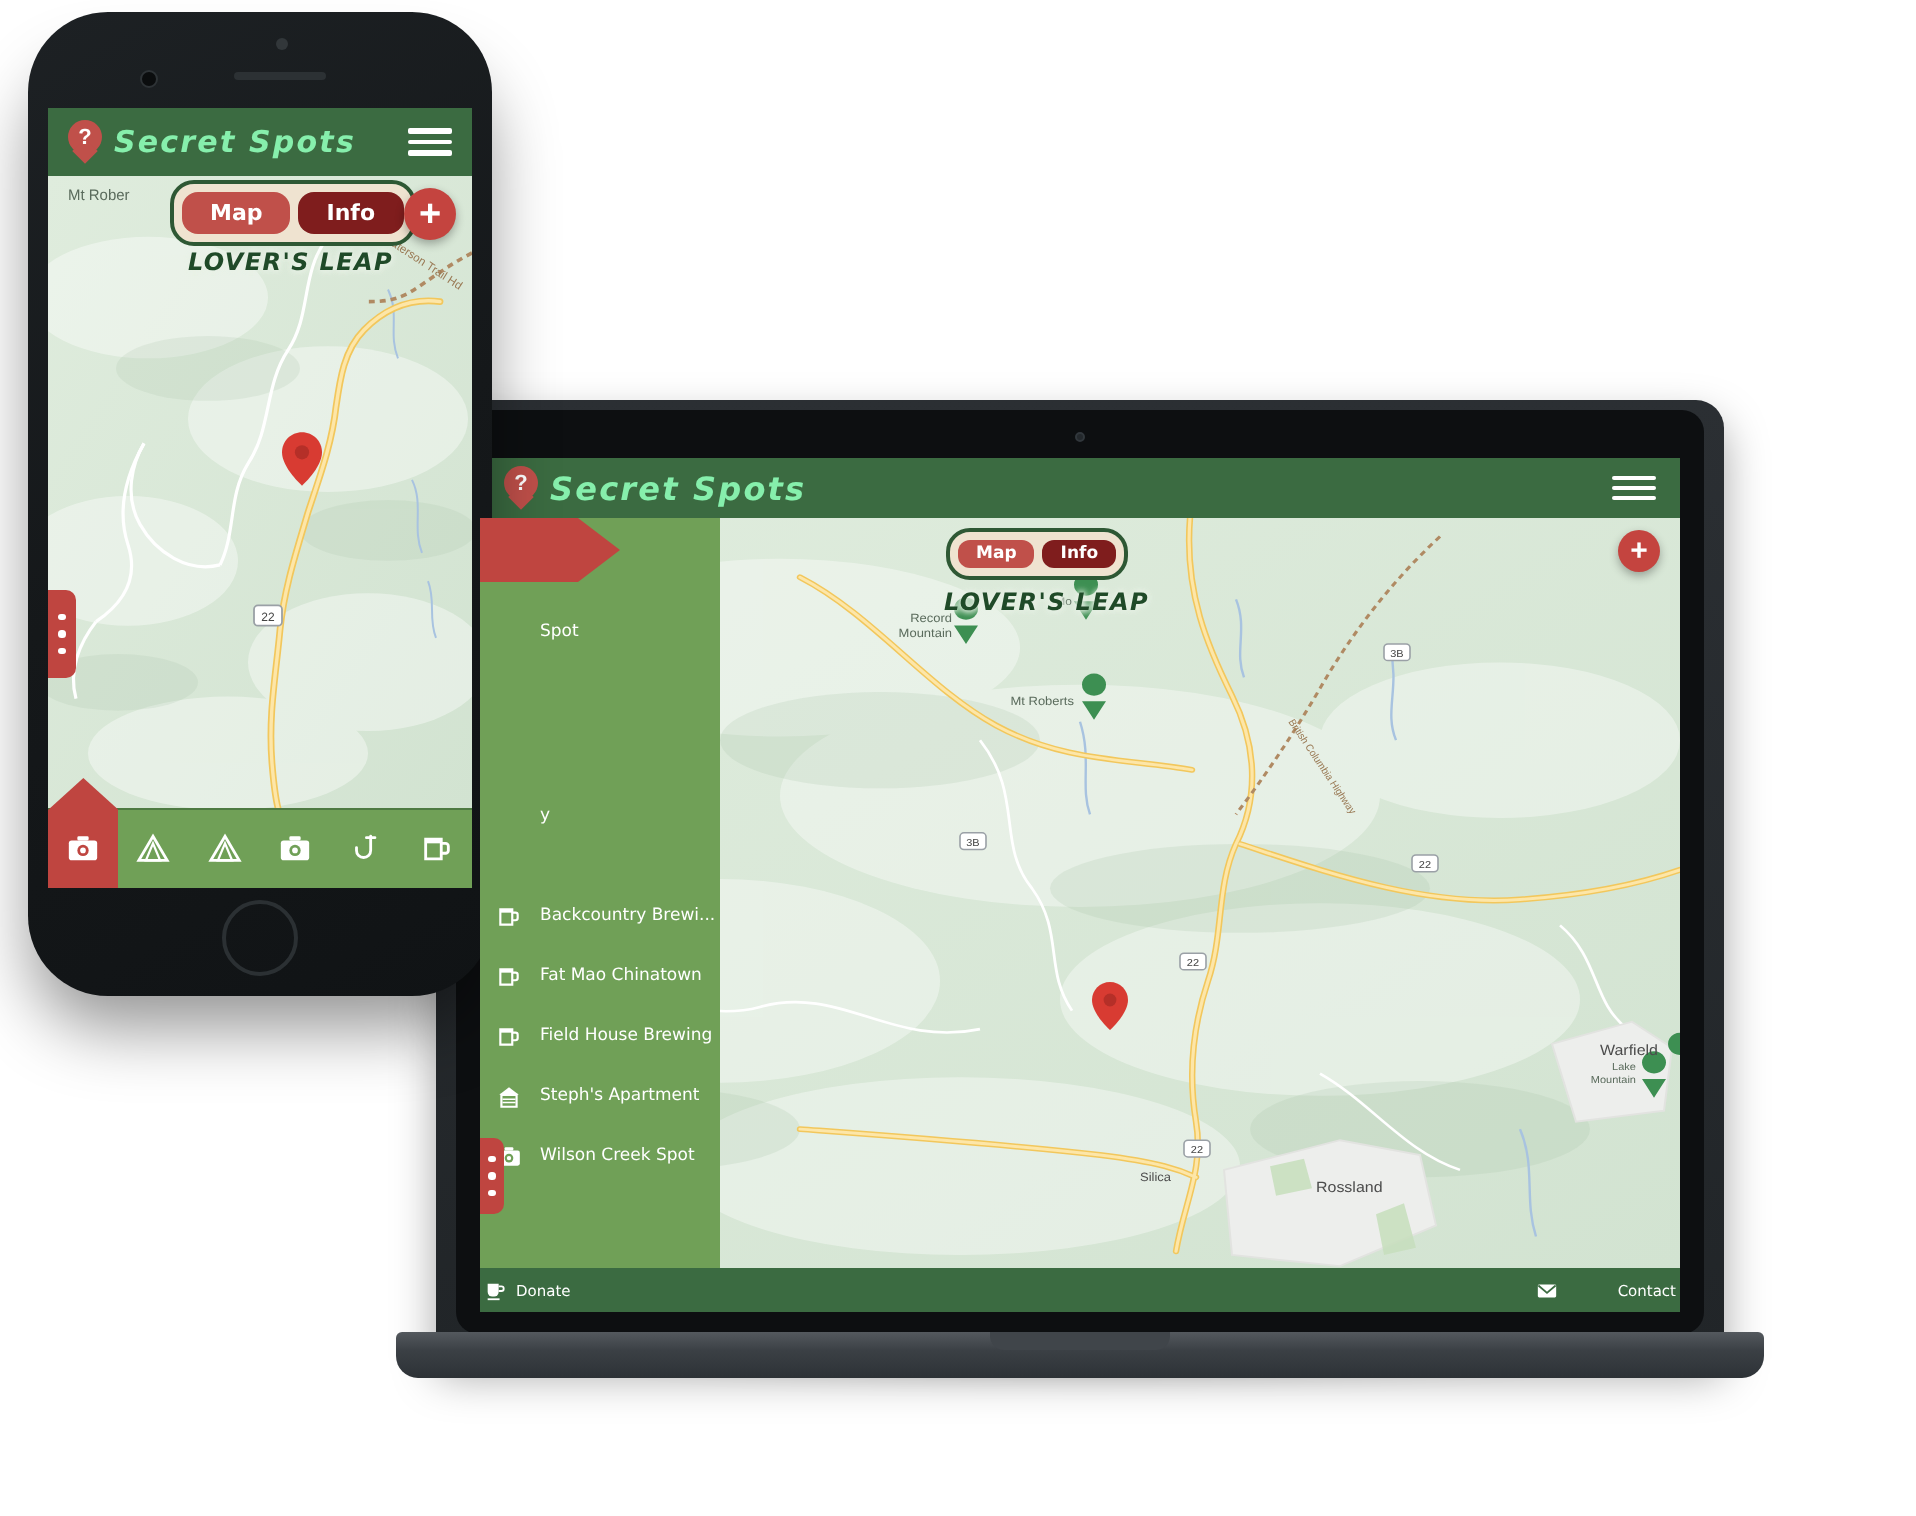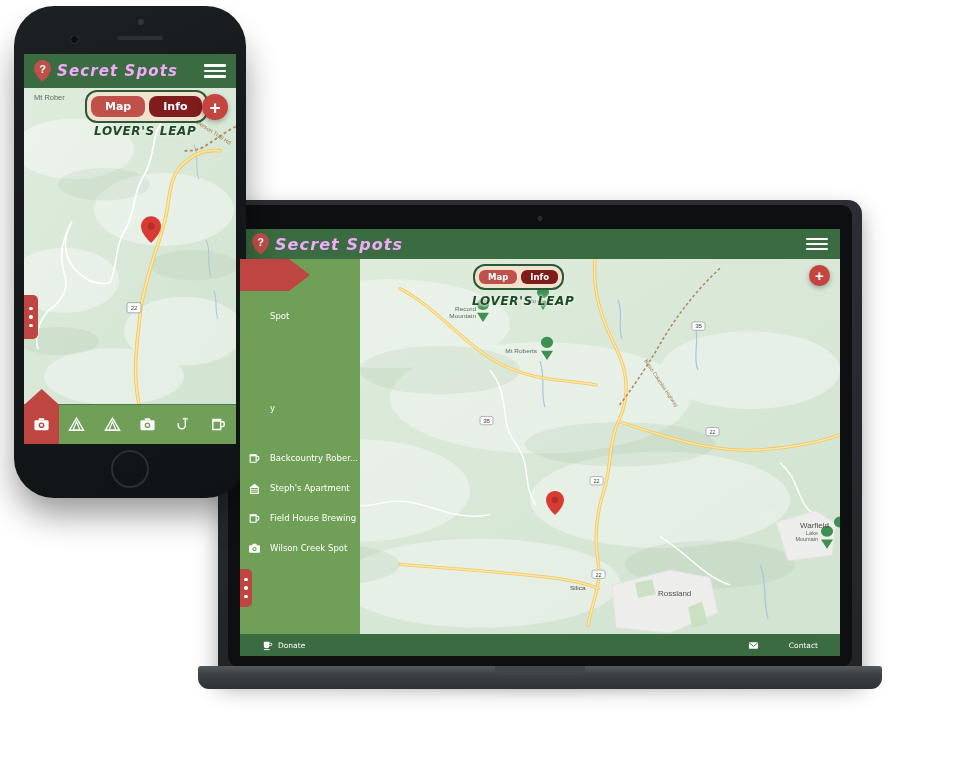--- a/index.html
+++ b/index.html
@@ -149,21 +149,21 @@
     transform: rotate(45deg);
   }
   .pin-logo .q {
     position: absolute; left: 0; top: 0;
     width: 17px; height: 17px;
     color: #fff; font-size: 11px; font-weight: bold;
     display: flex; align-items: center; justify-content: center;
     z-index: 2;
   }
   .brand-name {
-    color: #f0abfc;
+    color: #86efac;
     font-family: "DejaVu Sans", sans-serif;
     font-size: 15px;
     font-weight: bold;
     font-style: italic;
     letter-spacing: 1.1px;
     white-space: nowrap;
   }
   .brand-laptop { font-size: 16px; }
 
   .hamburger {
@@ -288,21 +288,21 @@
     white-space: nowrap;
   }
   .side-item svg { flex: 0 0 auto; display: block; }
 
   
   .footer {
     flex: 0 0 auto;
     height: 22px;
     background: #3b6b41;
     display: flex; align-items: center;
-    padding: 0 22px;
+    padding: 0 2px;
     color: #fff;
     font-family: "DejaVu Sans", sans-serif;
     font-size: 7.5px;
     z-index: 12;
   }
   .footer .f-item { display: flex; align-items: center; gap: 5px; cursor: pointer; }
   .footer .right { margin-left: auto; gap: 30px; }
 
   
   .mlabel {
@@ -471,40 +471,48 @@
                   <span>y</span>
                 </div>
                 <div style="height:20px"></div>
 
                 <div class="side-item">
                   <svg width="13" height="13" viewBox="0 0 24 24">
                     <path d="M4 5h11v14H4z" fill="none" stroke="#fff" stroke-width="2"></path>
                     <path d="M15 8h3a2 2 0 0 1 2 2v3a2 2 0 0 1-2 2h-3" fill="none" stroke="#fff" stroke-width="2"></path>
                     <path d="M4 5h11v3H4z" fill="#fff"></path>
                   </svg>
-                  <span>Backcountry Rober...</span>
+                  <span>Backcountry Brewi...</span>
                 </div>
 
+                <div class="side-item">
+                  <svg width="13" height="13" viewBox="0 0 24 24">
+                    <path d="M4 5h11v14H4z" fill="none" stroke="#fff" stroke-width="2"></path>
+                    <path d="M15 8h3a2 2 0 0 1 2 2v3a2 2 0 0 1-2 2h-3" fill="none" stroke="#fff" stroke-width="2"></path>
+                    <path d="M4 5h11v3H4z" fill="#fff"></path>
+                  </svg>
+                  <span>Fat Mao Chinatown</span>
+                </div>
+
+                <div class="side-item">
+                  <svg width="13" height="13" viewBox="0 0 24 24">
+                    <path d="M4 5h11v14H4z" fill="none" stroke="#fff" stroke-width="2"></path>
+                    <path d="M15 8h3a2 2 0 0 1 2 2v3a2 2 0 0 1-2 2h-3" fill="none" stroke="#fff" stroke-width="2"></path>
+                    <path d="M4 5h11v3H4z" fill="#fff"></path>
+                  </svg>
+                  <span>Field House Brewing</span>
+                </div>
 
                 <div class="side-item">
                   <svg width="13" height="13" viewBox="0 0 24 24">
                     <path d="M12 3 L21 10 H3 Z" fill="#fff"></path>
                     <path d="M5 10h14v11H5z" fill="none" stroke="#fff" stroke-width="2"></path>
                     <path d="M6 14h12M6 17h12" stroke="#fff" stroke-width="1.4"></path>
                   </svg>
                   <span>Steph's Apartment</span>
-                </div>
-
-                <div class="side-item">
-                  <svg width="13" height="13" viewBox="0 0 24 24">
-                    <path d="M4 5h11v14H4z" fill="none" stroke="#fff" stroke-width="2"></path>
-                    <path d="M15 8h3a2 2 0 0 1 2 2v3a2 2 0 0 1-2 2h-3" fill="none" stroke="#fff" stroke-width="2"></path>
-                    <path d="M4 5h11v3H4z" fill="#fff"></path>
-                  </svg>
-                  <span>Field House Brewing</span>
                 </div>
 
                 <div class="side-item">
                   <svg width="13" height="13" viewBox="0 0 24 24">
                     <rect x="2" y="6" width="20" height="14" rx="2" fill="#fff"></rect>
                     <rect x="8" y="3" width="8" height="3" rx="1" fill="#fff"></rect>
                     <circle cx="12" cy="13" r="4" fill="#70a057"></circle>
                     <circle cx="12" cy="13" r="2" fill="#fff"></circle>
                   </svg>
                   <span>Wilson Creek Spot</span>

